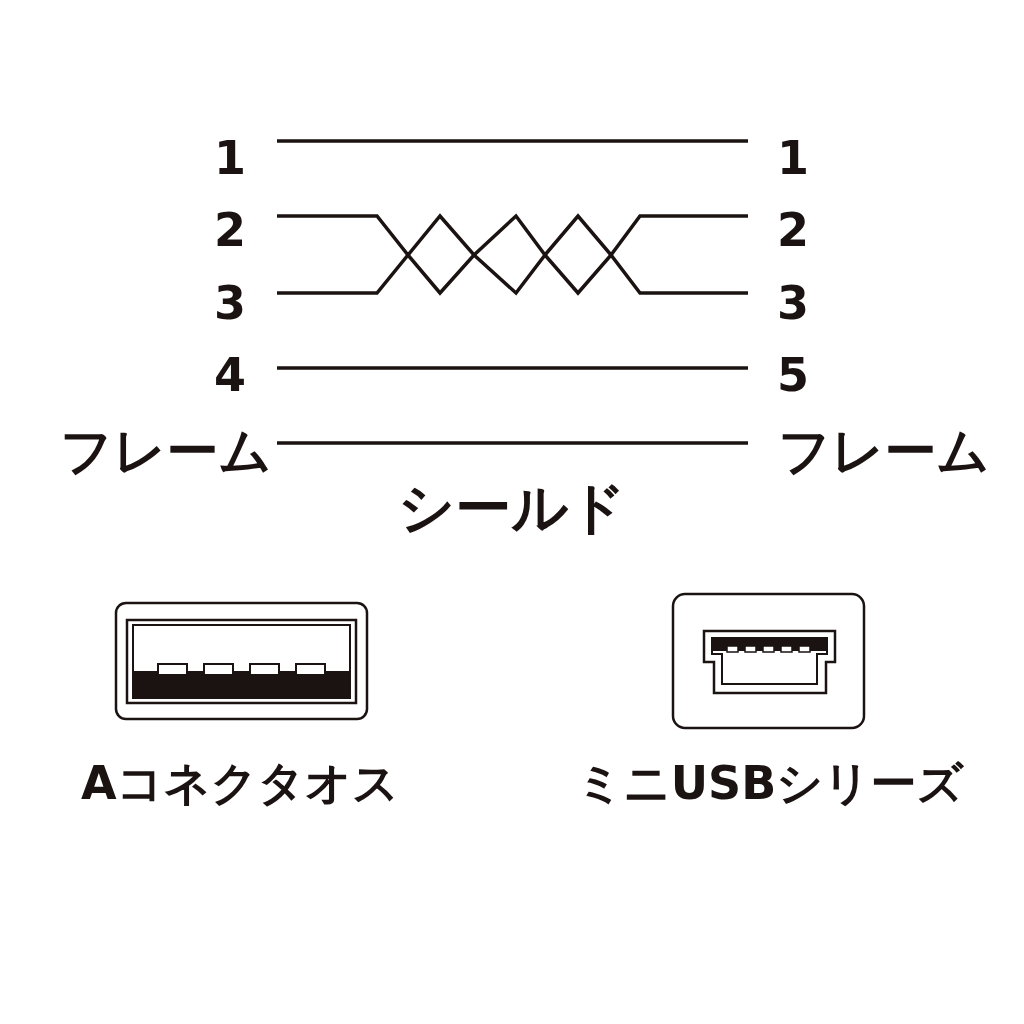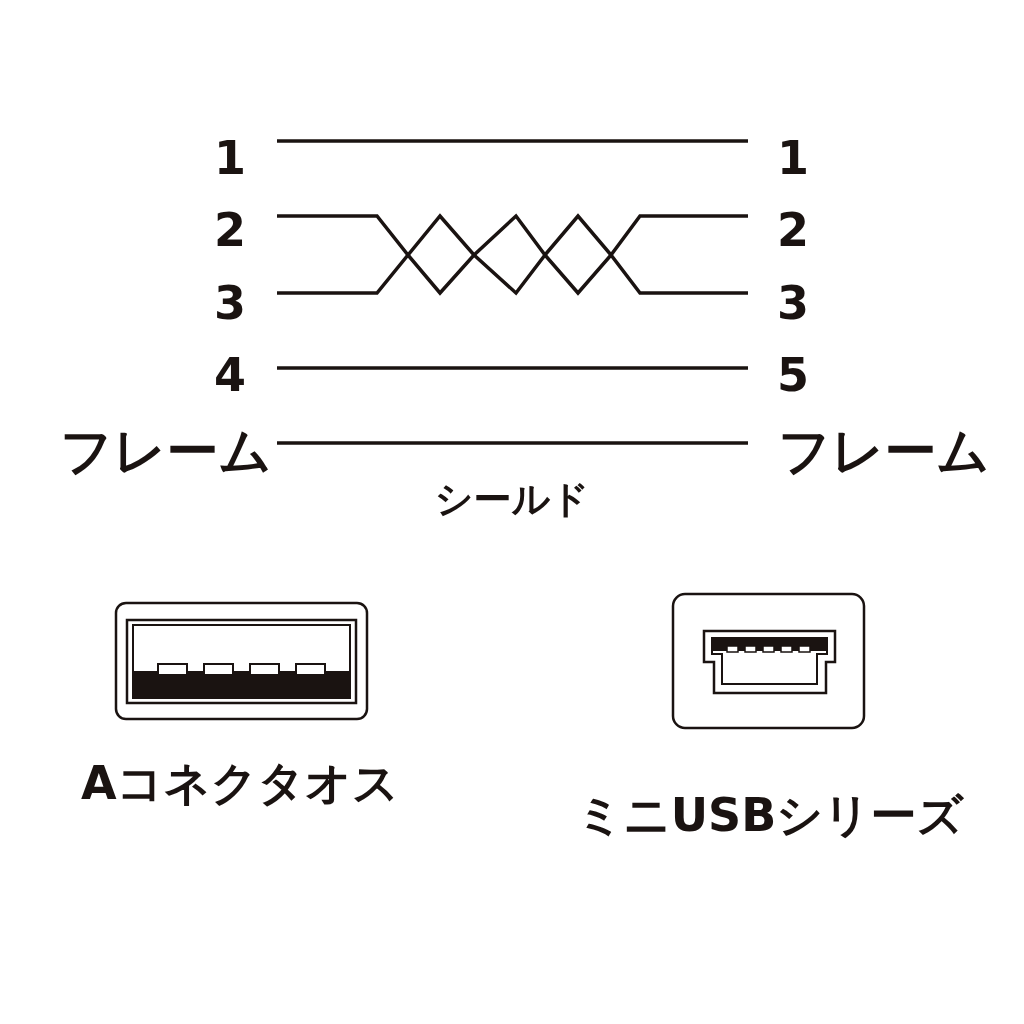--- a/index.html
+++ b/index.html
@@ -3,21 +3,21 @@
 <meta charset="utf-8">
 <style>
   html, body { margin:0; padding:0; background:#ffffff; }
   body { width:1024px; height:1024px; position:relative; overflow:hidden;
          font-family:"DejaVu Sans", "Liberation Sans", sans-serif; color:#1a1311; }
   .lbl { position:absolute; font-weight:bold; line-height:1; white-space:nowrap; }
   .pin { font-size:46px; }
   .pin-l { width:60px; text-align:center; left:200px; }
   .pin-r { width:60px; text-align:center; left:763px; }
   .frame { font-size:52px; }
-  .shield { font-size:38px; left:0; width:1024px; text-align:center; top:480px; }
+  .shield { font-size:56px; left:0; width:1024px; text-align:center; top:480px; }
   svg.wires { position:absolute; left:0; top:0; }
   .caption { position:absolute; font-weight:bold; font-size:46px; line-height:62px; text-align:center; white-space:nowrap; }
   .caption span { display:block; }
 </style>
 </head>
 <body>
 
 <div class="lbl pin pin-l" style="top:135px;">1</div>
 <div class="lbl pin pin-l" style="top:207px;">2</div>
 <div class="lbl pin pin-l" style="top:280px;">3</div>
@@ -62,15 +62,15 @@
     <rect x="745" y="646" width="11" height="6" fill="#fff" stroke="#1a1311" stroke-width="1.5"></rect>
     <rect x="763" y="646" width="11" height="6" fill="#fff" stroke="#1a1311" stroke-width="1.5"></rect>
     <rect x="781" y="646" width="11" height="6" fill="#fff" stroke="#1a1311" stroke-width="1.5"></rect>
     <rect x="799" y="646" width="11" height="6" fill="#fff" stroke="#1a1311" stroke-width="1.5"></rect>
   </g>
 </svg>
 
 <div class="caption" style="left:60px; width:360px; top:752px;">
   <span>Aコネクタオス</span>
 </div>
-<div class="caption" style="left:560px; width:420px; top:784px;">
+<div class="caption" style="left:560px; width:420px; top:752px;">
   <span>ミニUSBシリーズ</span>
 </div>
 
 </body></html>

